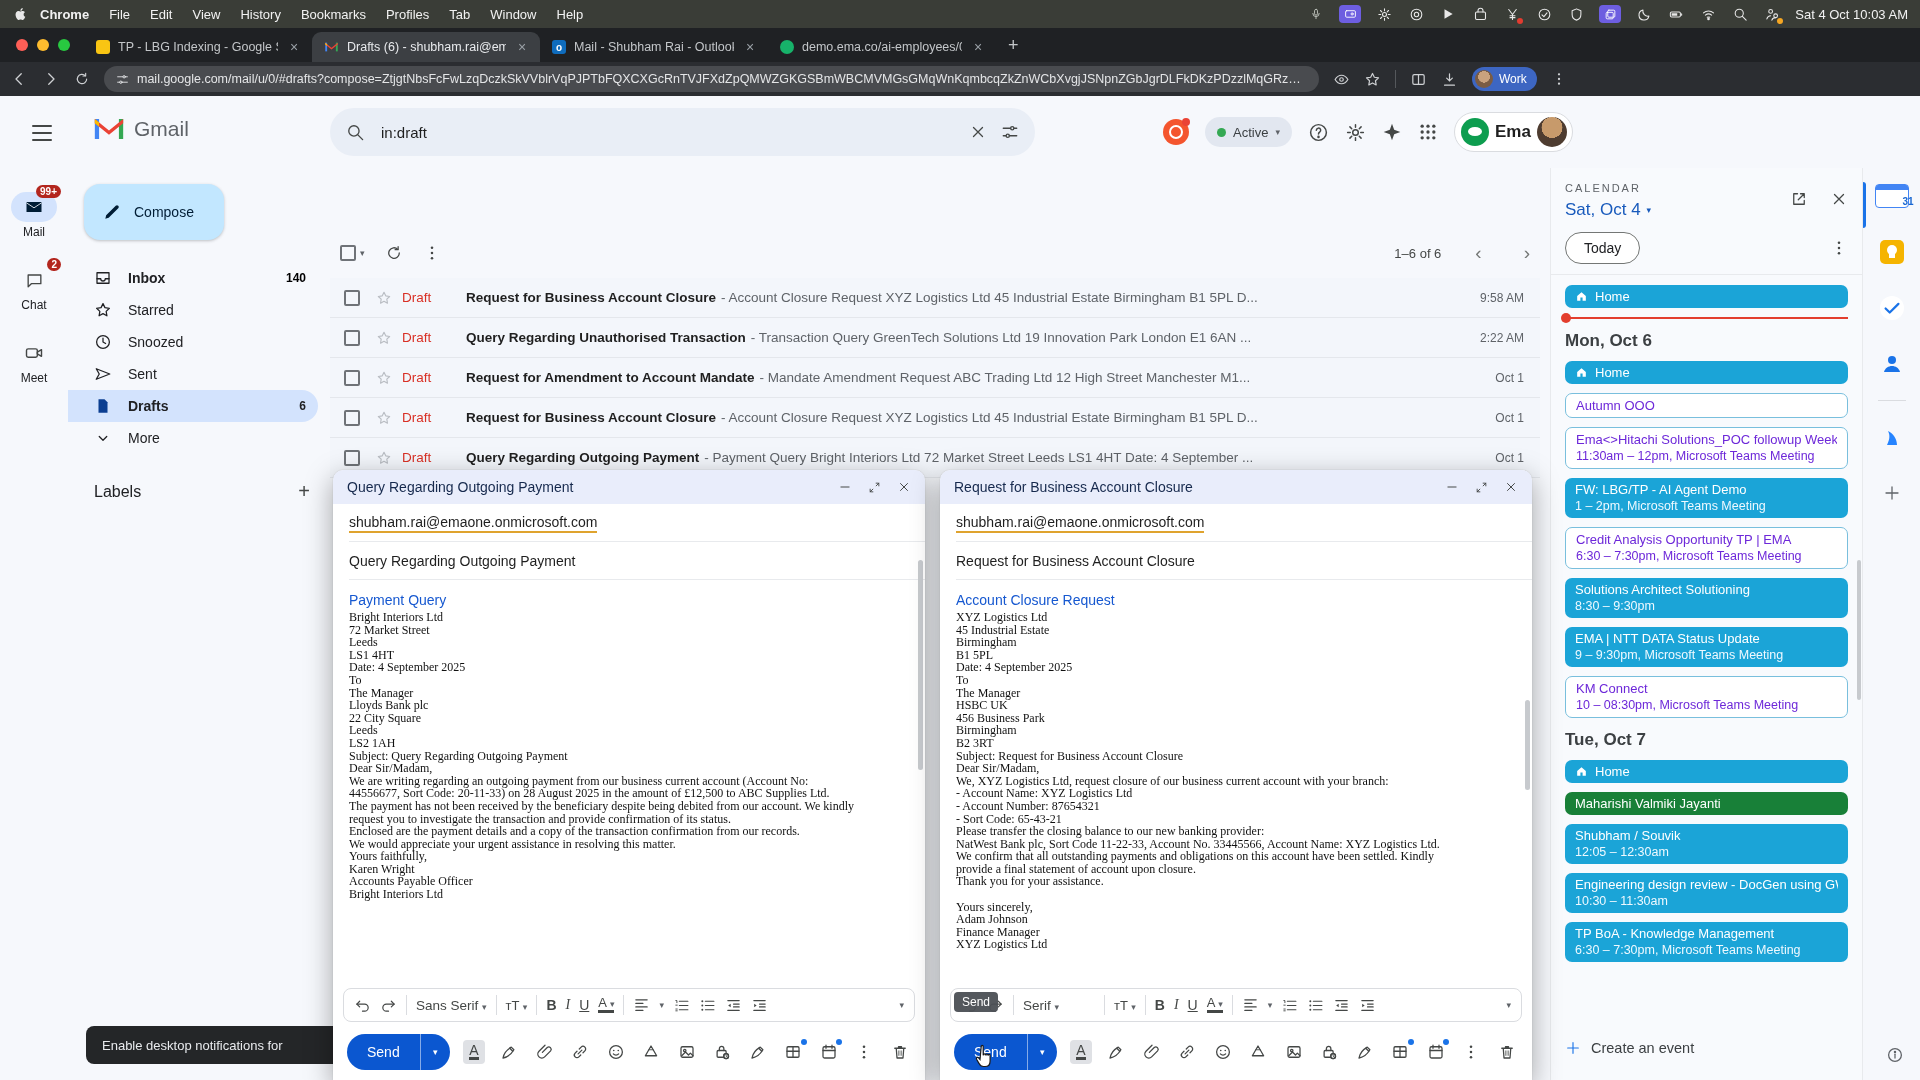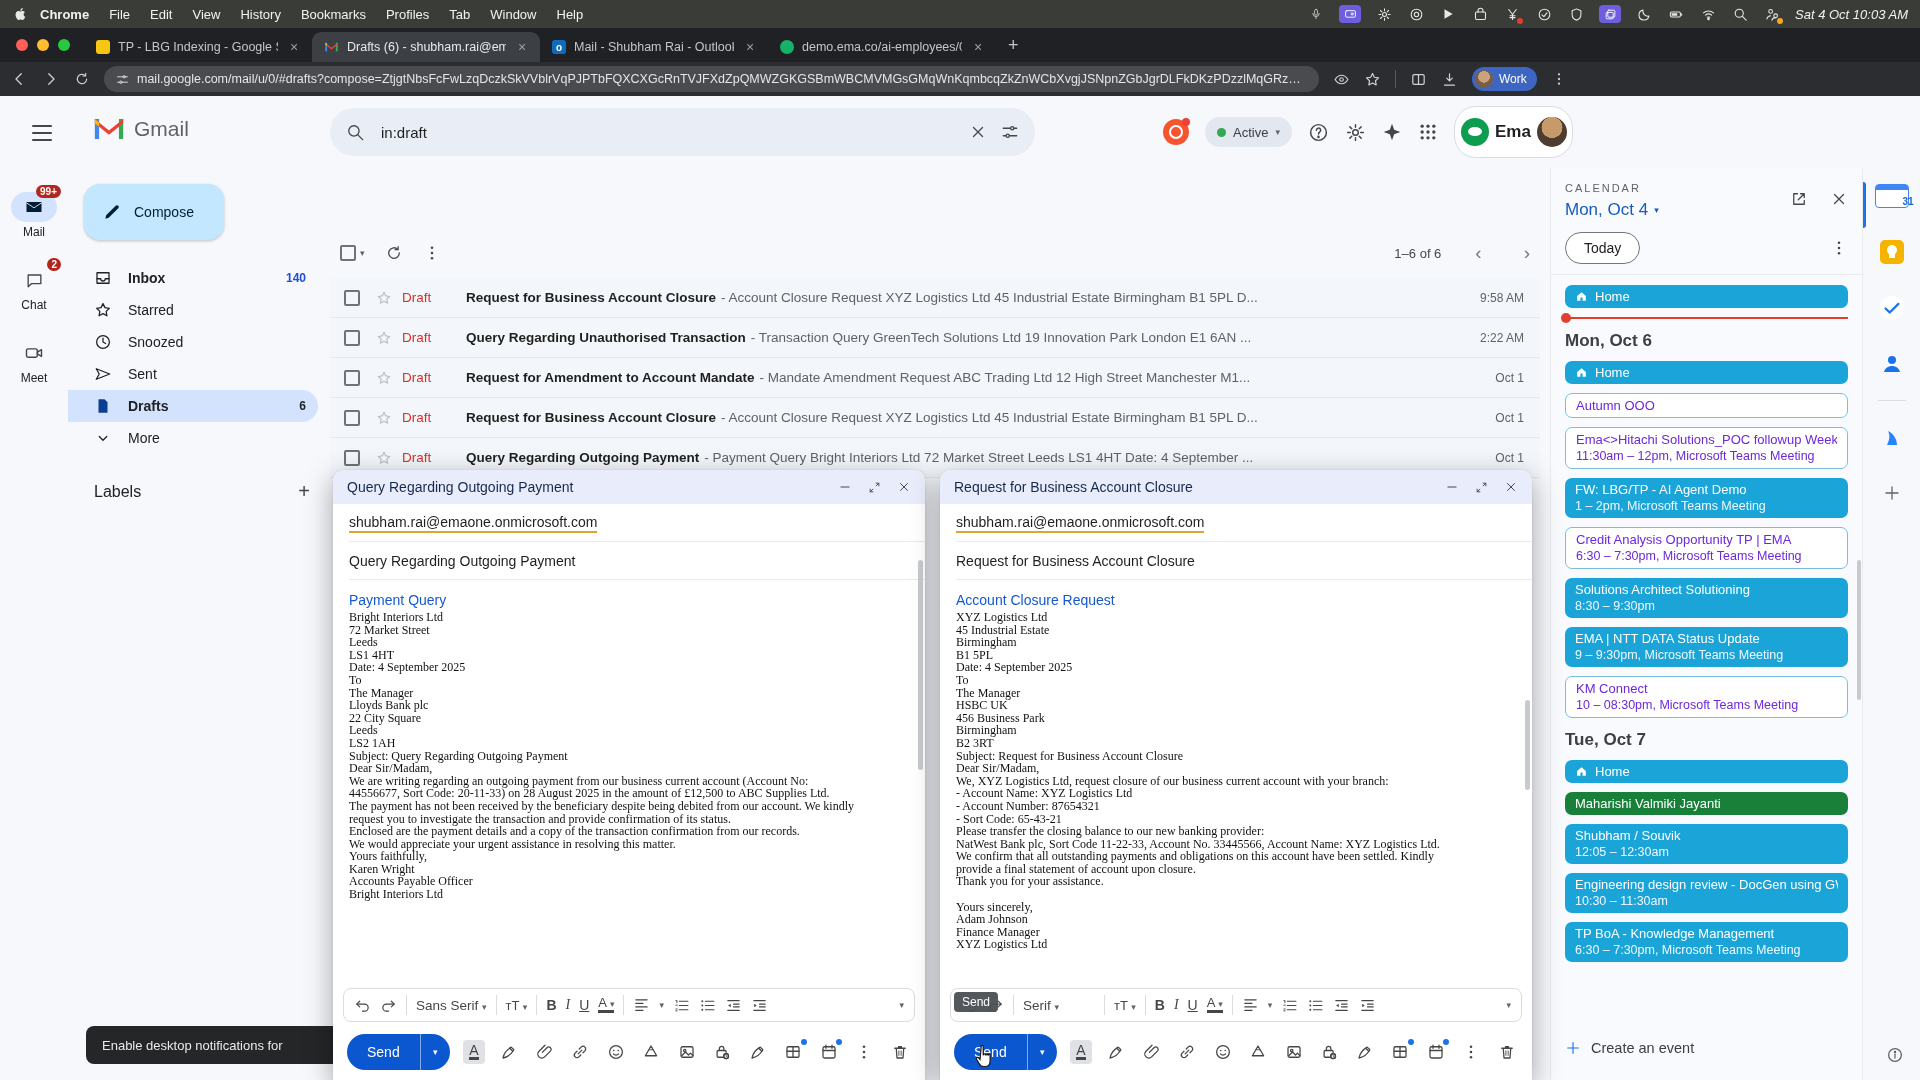--- a/index.html
+++ b/index.html
@@ -7,21 +7,21 @@
   .screen{position:relative;width:1920px;height:1080px;overflow:hidden;
     font-family:"Liberation Sans",sans-serif;background:#f6f8fc;}
   svg.ic{stroke:currentColor;fill:none;stroke-width:1.7;stroke-linecap:round;stroke-linejoin:round;vertical-align:middle;}
   svg.icf{fill:currentColor;stroke:none;vertical-align:middle;}
 
   
   .menubar{position:absolute;left:0;top:0;width:1920px;height:28px;background:#3a3d37;
     display:flex;align-items:center;color:#f2f2f2;font-size:13px;padding:0 12px;gap:0;}
   .mb-item{padding:0 10px;}
   .mb-item.app{font-weight:700;}
-  .mb-right{margin-left:auto;display:flex;align-items:center;gap:14px;font-style:italic;}
+  .mb-right{margin-left:auto;display:flex;align-items:center;gap:14px;}
   .mb-ic{display:inline-flex;align-items:center;justify-content:center;width:18px;height:18px;color:#e8e8e8;position:relative;}
   .mb-ic.purple{background:#6d5ee0;border-radius:4px;width:22px;height:18px;color:#fff;}
   .mb-ic .dotbadge{position:absolute;right:-2px;bottom:-1px;width:6px;height:6px;border-radius:50%;background:#e23c30;}
   .mb-clock{white-space:nowrap;font-size:13px;}
 
   
   .tabstrip{position:absolute;left:0;top:28px;width:1920px;height:34px;background:#1f2124;display:flex;align-items:flex-end;}
   .lights{display:flex;gap:9px;align-items:center;height:34px;padding:0 14px 0 16px;}
   .light{width:12px;height:12px;border-radius:50%;}
   .tab{height:30px;display:flex;align-items:center;gap:8px;padding:0 10px 0 12px;width:228px;
@@ -49,21 +49,21 @@
   .glogo{position:absolute;left:92px;top:20px;display:flex;align-items:center;gap:8px;}
   .glogo .gname{font-size:21px;color:#5f6368;}
   .searchbar{position:absolute;left:330px;top:12px;width:705px;height:48px;background:#e9eef6;
     border-radius:24px;display:flex;align-items:center;padding:0 16px;gap:14px;color:#444746;}
   .searchbar input{flex:1;border:none;background:transparent;outline:none;font-size:15px;color:#1f1f1f;
     font-family:"Liberation Sans",sans-serif;}
   .hright{position:absolute;left:1163px;top:12px;height:48px;display:flex;align-items:center;gap:16px;color:#444746;}
   .activepill{height:30px;border-radius:15px;background:#e2e7f0;display:flex;align-items:center;gap:7px;
     padding:0 12px;font-size:13px;color:#3c4043;}
   .gdot{width:9px;height:9px;border-radius:50%;background:#34a853;}
-  .emapill{height:52px;border:1px solid #dadce0;background:#fff;border-radius:22px;display:flex;
+  .emapill{height:40px;border:1px solid #dadce0;background:#fff;border-radius:22px;display:flex;
     align-items:center;gap:6px;padding:0 5px 0 6px;}
   .emalogo{width:28px;height:28px;border-radius:50%;background:#0d9d4f;position:relative;}
   .emalogo::after{content:"";position:absolute;left:7px;top:9px;width:14px;height:9px;border-radius:50%;background:#fff;}
   .emaname{font-size:17px;font-weight:700;color:#1f1f1f;}
   .emaav{width:30px;height:30px;border-radius:50%;background:radial-gradient(circle at 50% 35%,#c79a6b 0 42%,#4e3c30 43% 100%);}
   .hubspot{width:26px;height:26px;border-radius:50%;background:#f4552e;position:relative;}
   .hubspot::before{content:"";position:absolute;inset:6px;border:2px solid #fff;border-radius:50%;}
   .hubspot::after{content:"";position:absolute;right:-1px;top:-1px;width:8px;height:8px;border-radius:50%;background:#ea4335;}
 
   
@@ -76,21 +76,21 @@
     padding:1px 4px;min-width:10px;font-weight:700;text-align:center;}
 
   
   .sidebar{position:absolute;left:68px;top:168px;width:262px;bottom:0;background:#f6f8fc;}
   .composebtn{position:absolute;left:16px;top:16px;width:140px;height:56px;background:var(--compose-btn);
     border-radius:16px;display:flex;align-items:center;gap:12px;padding:0 18px;color:#001d35;font-size:14px;
     font-weight:500;box-shadow:0 1px 3px rgba(60,64,67,.3);}
   .navlist{position:absolute;left:0;top:94px;right:12px;}
   .navitem{height:32px;display:flex;align-items:center;gap:16px;padding:0 12px 0 26px;border-radius:0 16px 16px 0;
     color:#202124;font-size:14px;}
-  .navitem .cnt{margin-left:auto;font-size:12px;color:#1d4ed8;}
+  .navitem .cnt{margin-left:auto;font-size:12px;color:#000000;}
   .navitem.active{background:var(--selected);font-weight:700;}
   .navitem.active .cnt{font-weight:700;color:#202124;}
   .navitem.boldish{font-weight:700;}
   .labelsrow{position:absolute;left:26px;right:20px;top:312px;display:flex;align-items:center;justify-content:space-between;
     color:#202124;font-size:16px;}
 
   
   .listarea{position:absolute;left:330px;top:168px;width:1210px;bottom:0;}
   .listtools{position:absolute;left:10px;top:70px;right:10px;height:30px;display:flex;align-items:center;gap:20px;color:#444746;}
   .cb{width:16px;height:16px;border:2px solid #6f7378;border-radius:2px;}
@@ -813,21 +813,21 @@
   </div>
 
   <div class="toast">
     <span>Enable desktop notifications for </span>
   </div>
 
   <div class="calpanel">
     <div class="calhead">
       <div class="callabel">CALENDAR</div>
       <div class="caldate">
-        <span>Mon, Oct 4</span>
+        <span>Sat, Oct 4</span>
         <span class="caret" style="color:#185abc;">▾</span>
       </div>
       <div class="calheadicons">
         <svg class="ic" width="18" height="18">
             <use href="#i-open"></use>
           </svg>
         <svg class="ic" width="18" height="18">
             <use href="#i-x"></use>
           </svg>
       </div>

